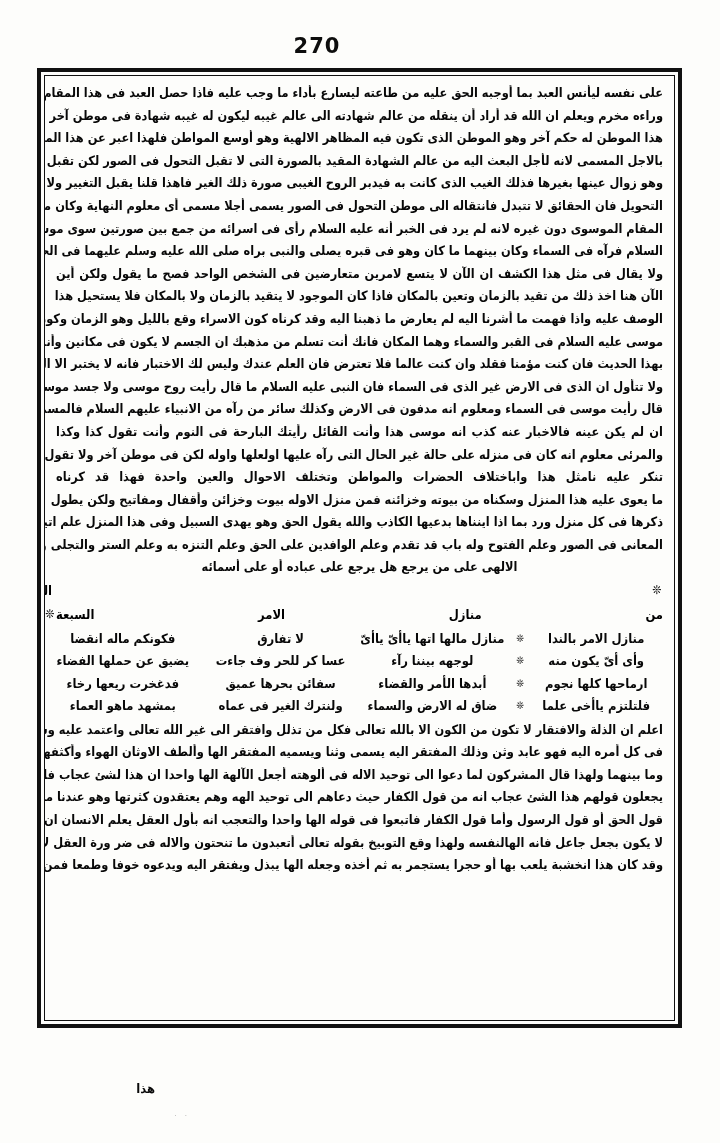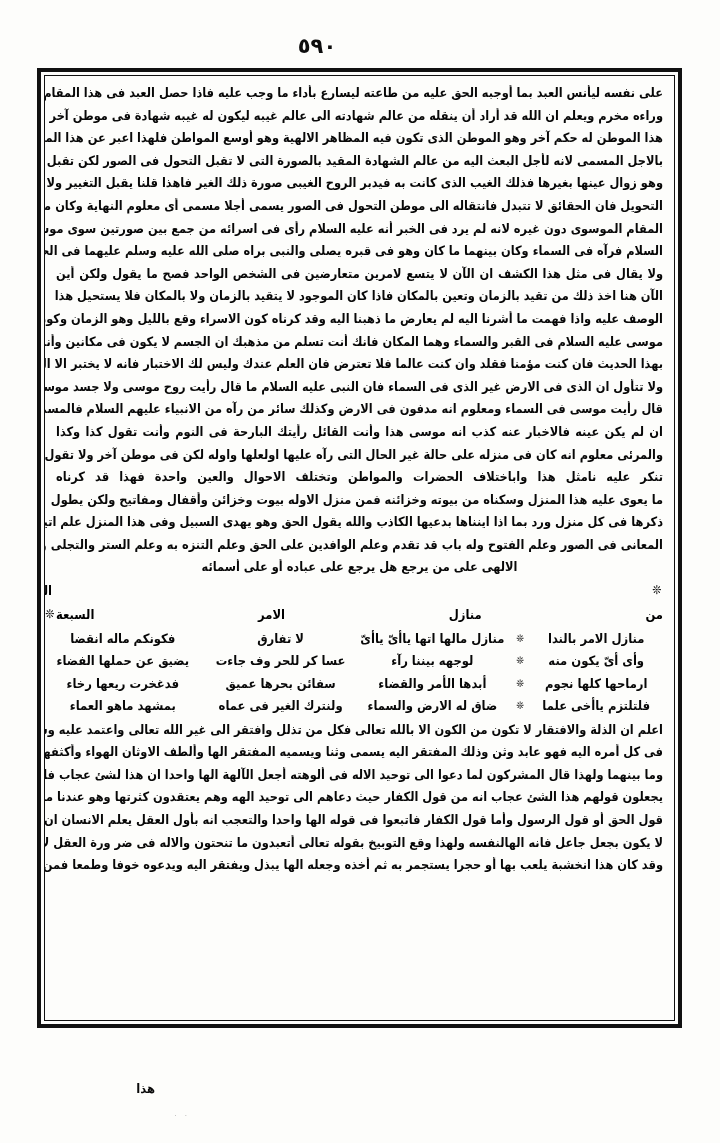--- a/index.html
+++ b/index.html
@@ -131,21 +131,21 @@
     position:absolute;
     top:1110px;right:530px;
     font-size:7px;color:#999;letter-spacing:3px;
   }
 </style>
 </head>
 <body>
 
 <div class="page">
 
-  <div class="folio">٥٩٠</div>
+  <div class="folio">270</div>
 
   <div class="frame">
     <div class="frame-inner">
       <div class="textblock" id="textblock">
           <div class="line">على نفسه ليأنس العبد بما أوجبه الحق عليه من طاعته ليسارع بأداء ما وجب عليه فاذا حصل العبد فى هذا المقام فليس</div>
           <div class="line">وراءه مخرم ويعلم ان الله قد أراد أن ينقله من عالم شهادته الى عالم غيبه ليكون له غيبه شهادة فى موطن آخر غير</div>
           <div class="line">هذا الموطن له حكم آخر وهو الموطن الذى تكون فيه المظاهر الالهية وهو أوسع المواطن فلهذا اعبر عن هذا المنزل</div>
           <div class="line">بالاجل المسمى لانه لأجل البعث اليه من عالم الشهادة المقيد بالصورة التى لا تقبل التحول فى الصور لكن تقبل التغيير</div>
           <div class="line">وهو زوال عينها بغيرها فذلك الغيب الذى كانت به فيدبر الروح الغيبى صورة ذلك الغير فاهذا قلنا يقبل التغيير ولا يقبل</div>
           <div class="line">التحويل فان الحقائق لا تتبدل فانتقاله الى موطن التحول فى الصور يسمى أجلا مسمى أى معلوم النهاية وكان من</div>

